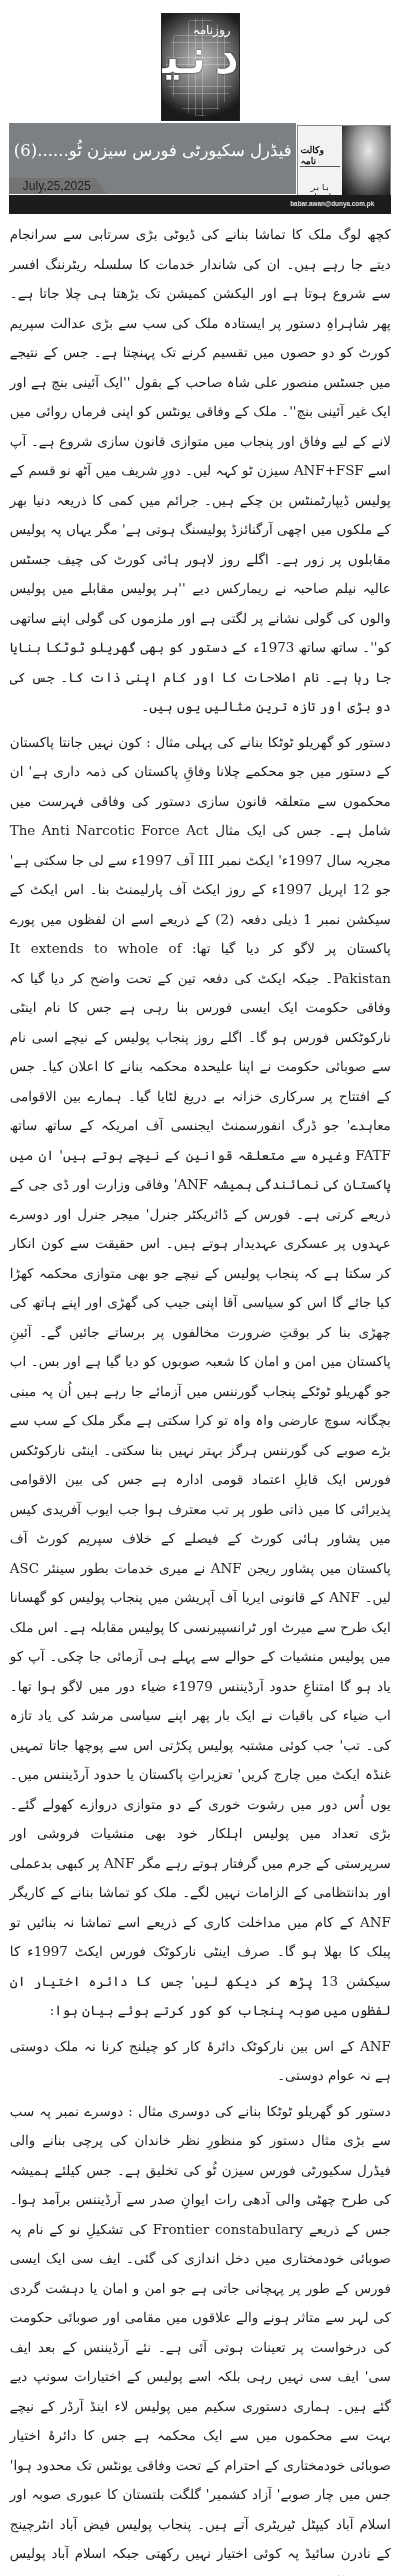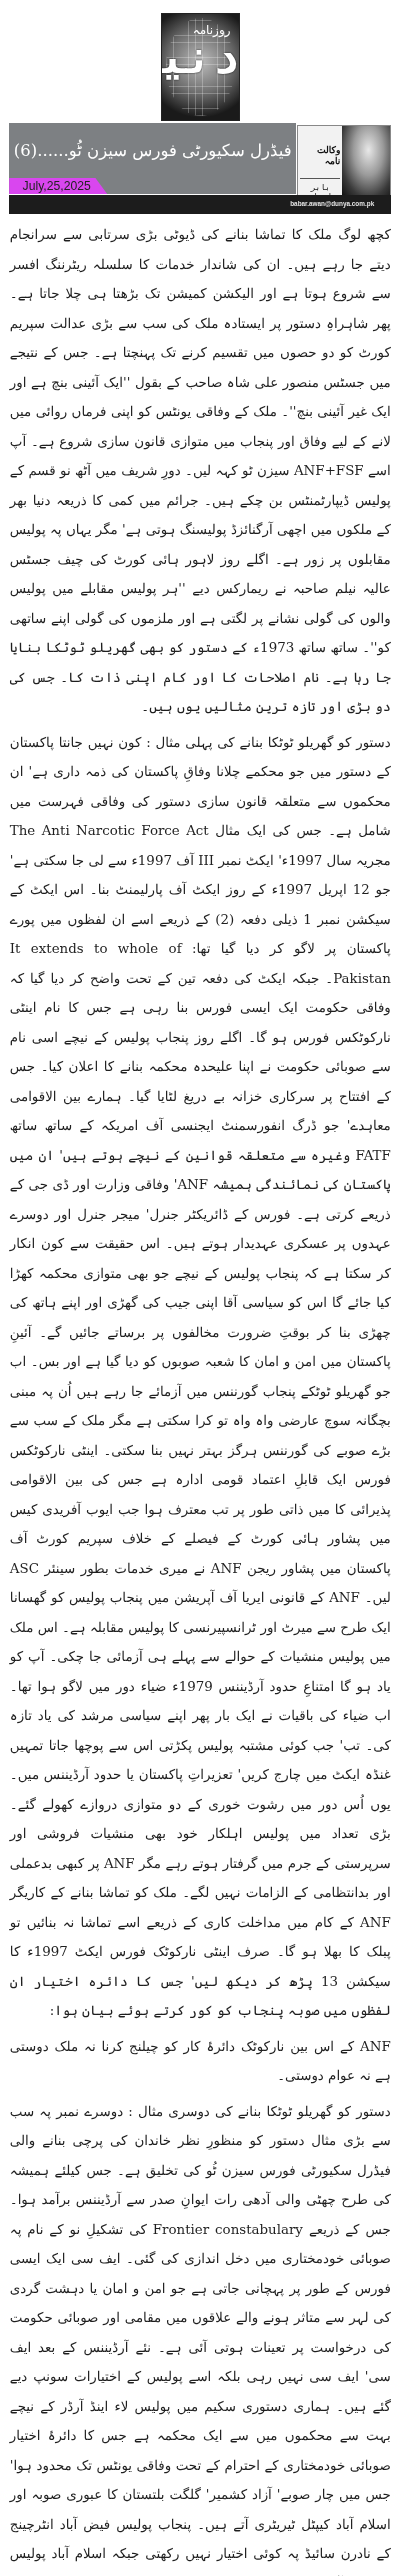--- a/index.html
+++ b/index.html
@@ -5,24 +5,24 @@
   html, body { margin: 0; padding: 0; background: #ffffff; }
   body { width: 397px; height: 2576px; position: relative; overflow: hidden; font-family: "DejaVu Sans", sans-serif; color: #222; }
   .logo { position: absolute; left: 161px; top: 13px; width: 77px; height: 106px; background: radial-gradient(circle at 50% 45%, #bdbdbd 0%, #6e6e6e 45%, #1a1a1a 80%); border: 0.6px solid #222; overflow: hidden; }
   .logo .grid { position: absolute; inset: 3.7px; border-radius: 50%; background:
       repeating-linear-gradient(90deg, rgba(255,255,255,0.25) 0 0.6px, transparent 0.6px 7.3px),
       repeating-linear-gradient(0deg, rgba(255,255,255,0.25) 0 0.6px, transparent 0.6px 7.3px); }
   .logo .mark { position: absolute; left: 0; right: 0; top: 18.3px; text-align: center; color: #fff; font-family: Liberation Mono, monospace; font-size: 44px; font-weight: bold; direction: rtl; text-shadow: 0 0 1.8px #000; }
   .logo .sub { position: absolute; right: 8.5px; top: 8.5px; color: #fff; font-size: 12px; direction: rtl; }
   .banner { position: absolute; left: 9.2px; top: 123px; width: 287px; height: 71px; background: #7d8083; }
   .banner .title { position: absolute; left: 0; right: 0; top: 18.3px; text-align: center; color: #ffffff; font-family: "DejaVu Serif", serif; font-size: 16.5px; direction: rtl; }
-  .datebox { position: absolute; left: 9.2px; top: 178px; width: 98px; height: 16px; background: #d946ef; clip-path: polygon(0 0, 88% 0, 100% 100%, 0 100%); }
+  .datebox { position: absolute; left: 9.2px; top: 178px; width: 98px; height: 16px; background: #737373; clip-path: polygon(0 0, 88% 0, 100% 100%, 0 100%); }
   .datebox span { position: absolute; left: 13.4px; top: 0.6px; font-family: "Liberation Sans", sans-serif; font-size: 12.2px; color: #222; }
   .author { position: absolute; left: 297px; top: 125px; width: 92px; height: 69px; background: #f2f2f2; border: 0.6px solid #888; overflow: hidden; }
-  .author .col-name { position: absolute; left: 2.4px; top: 18.3px; width: 40px; text-align: right; font-family: "DejaVu Serif", serif; font-weight: bold; font-size: 9.2px; color: #111; direction: rtl; border-bottom: 0.6px solid #555; padding-bottom: 12px; }
+  .author .col-name { position: absolute; left: 2.4px; top: 18.3px; width: 40px; text-align: left; font-family: "DejaVu Serif", serif; font-weight: bold; font-size: 9.2px; color: #111; direction: rtl; border-bottom: 0.6px solid #555; padding-bottom: 0; }
   .author .name { position: absolute; left: 2.4px; top: 43px; width: 40px; text-align: center; font-family: Liberation Mono, monospace; font-size: 8px; color: #111; direction: rtl; margin-top: 14px; }
   .author .photo { position: absolute; right: 0; top: 0; width: 48px; height: 69px; background: radial-gradient(ellipse at 55% 35%, #e8e8e8 0%, #9a9a9a 40%, #3a3a3a 75%, #111 100%); }
   .blackbar { position: absolute; left: 9.2px; top: 195px; width: 382px; height: 19px; background: #1c1c1c; }
   .blackbar .email { position: absolute; right: 17px; top: 4.9px; color: #e6e6e6; font-family: "Liberation Sans", sans-serif; font-size: 6.4px; font-weight: bold; }
   .article { position: absolute; left: 9.8px; top: 220px; width: 381px; direction: rtl; }
   .para { margin: 0; font-family: "DejaVu Serif", serif; font-size: 13.4px; line-height: 29.5px; text-align: justify; text-align-last: right; color: #1f1f1f; }
   .para + .para { margin-top: 6px; }
   .quote { direction: ltr; text-align: justify; text-align-last: left; font-family: "Liberation Sans", sans-serif; font-size: 15.3px; line-height: 29px; color: #222; margin: 8.5px 0 0 0; }
 </style>
 </head>

